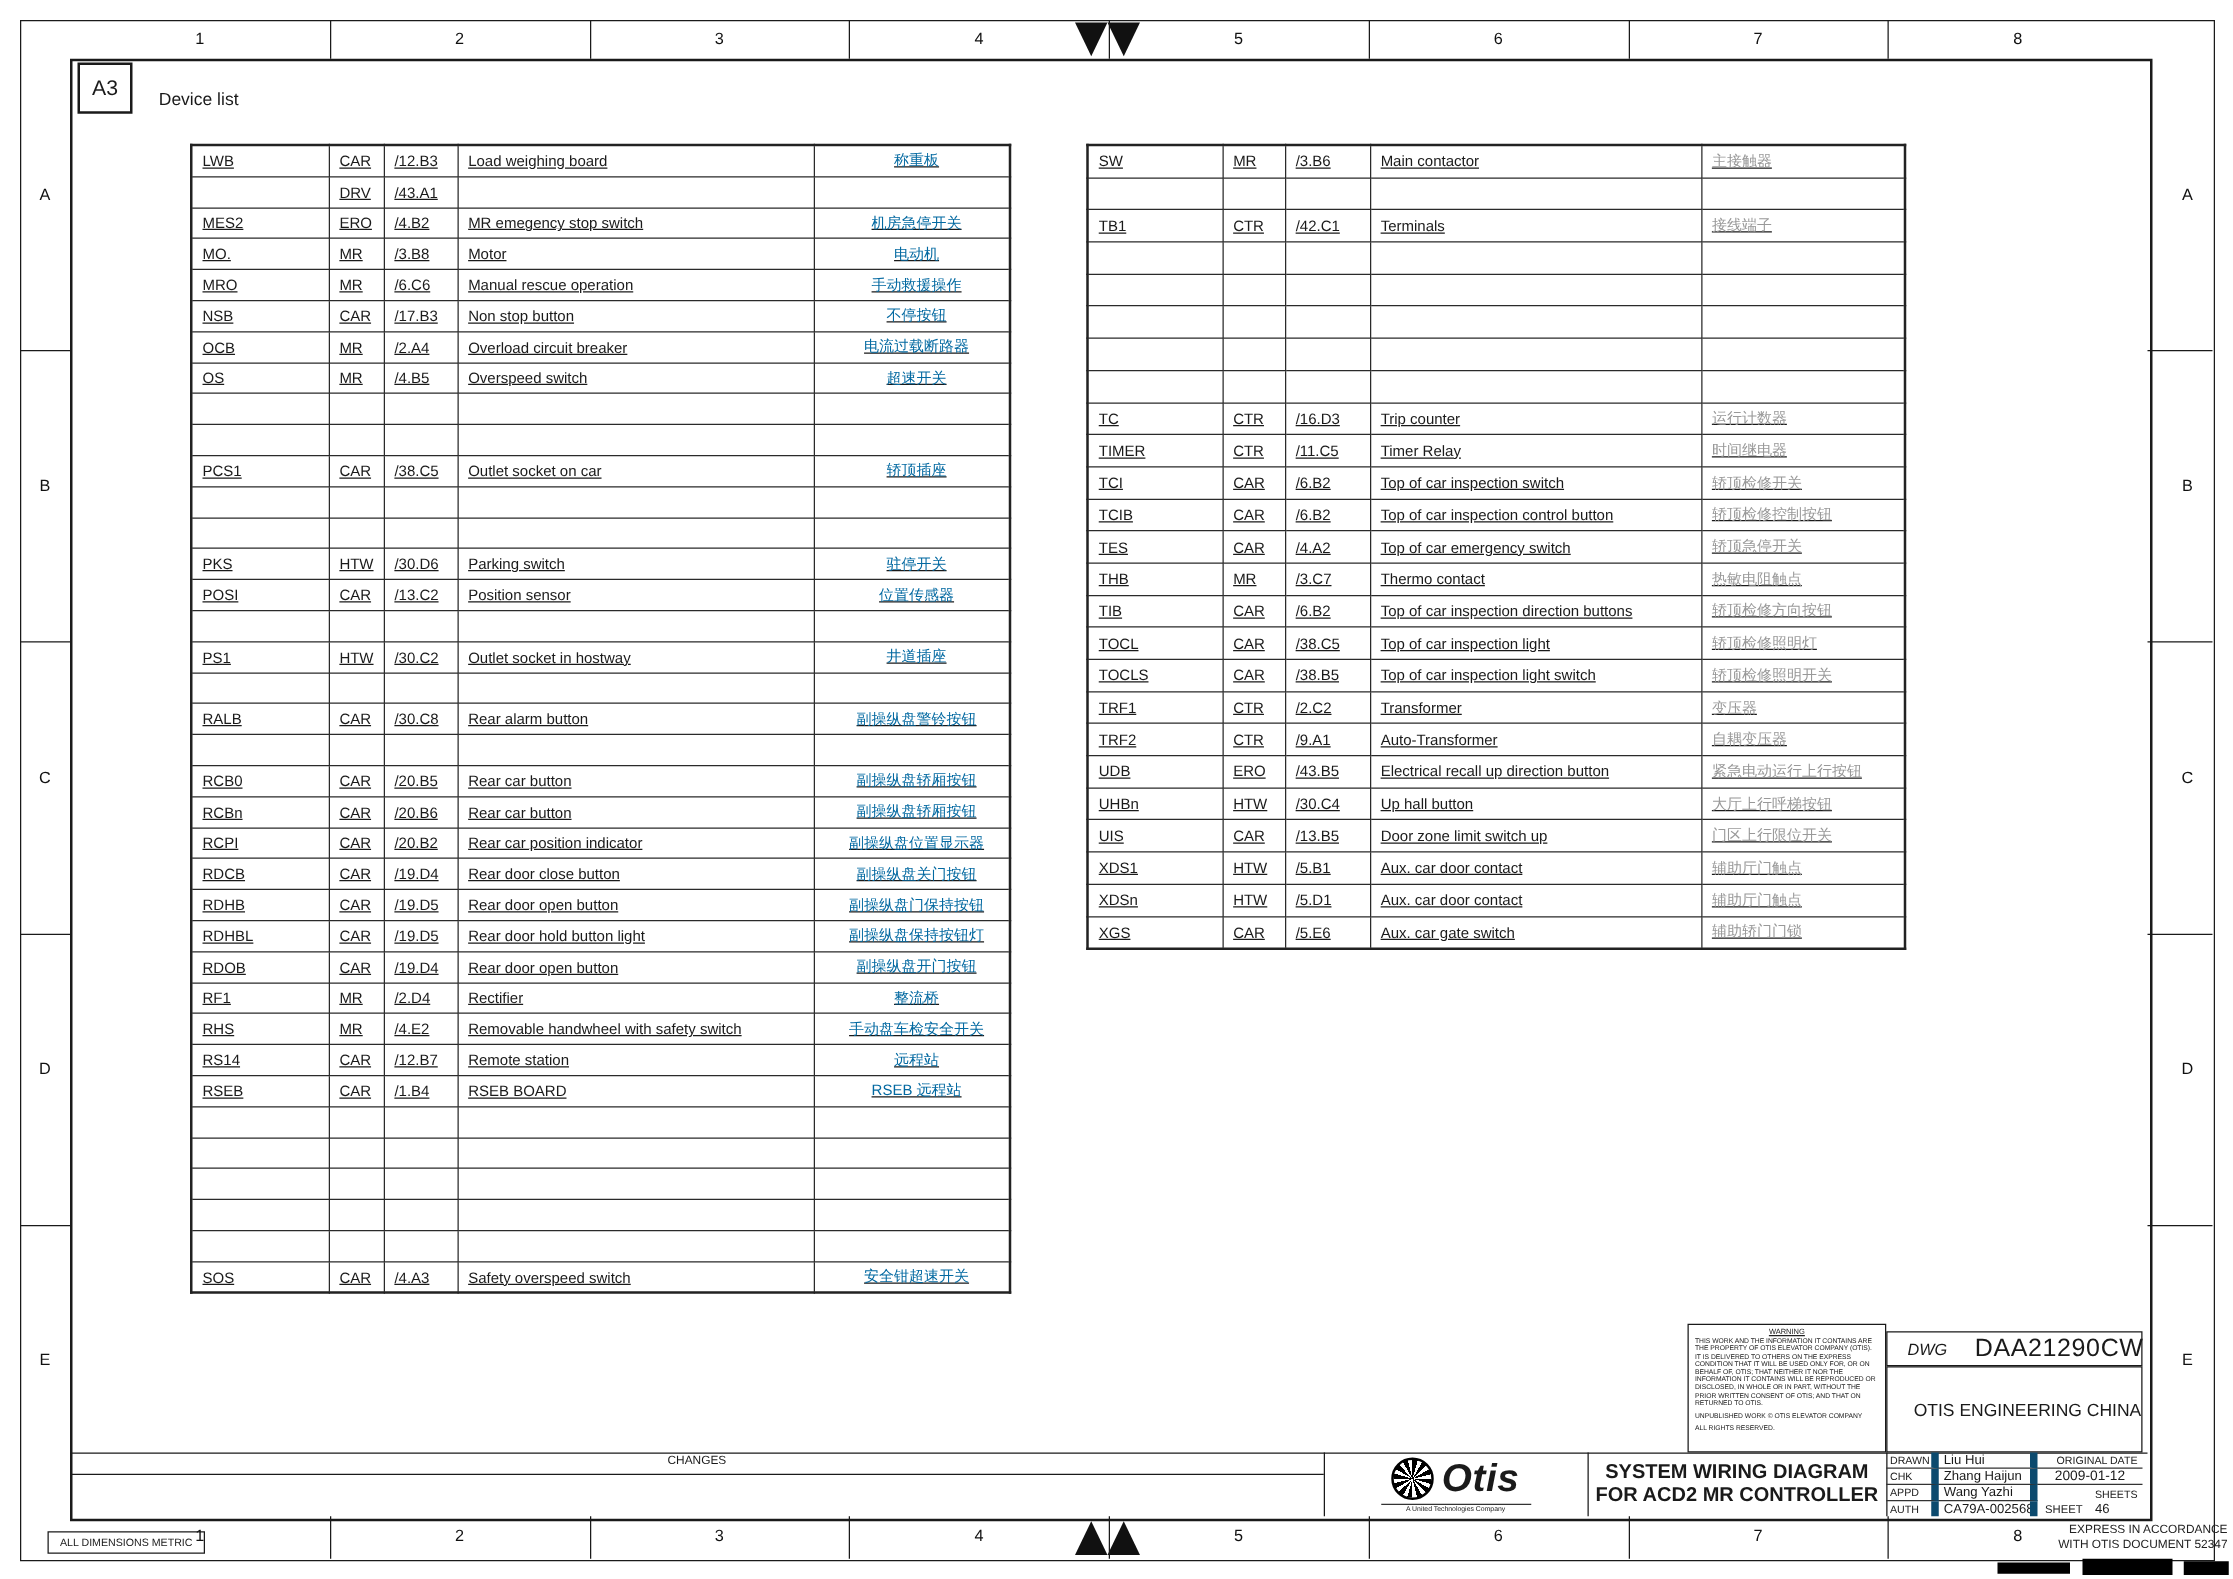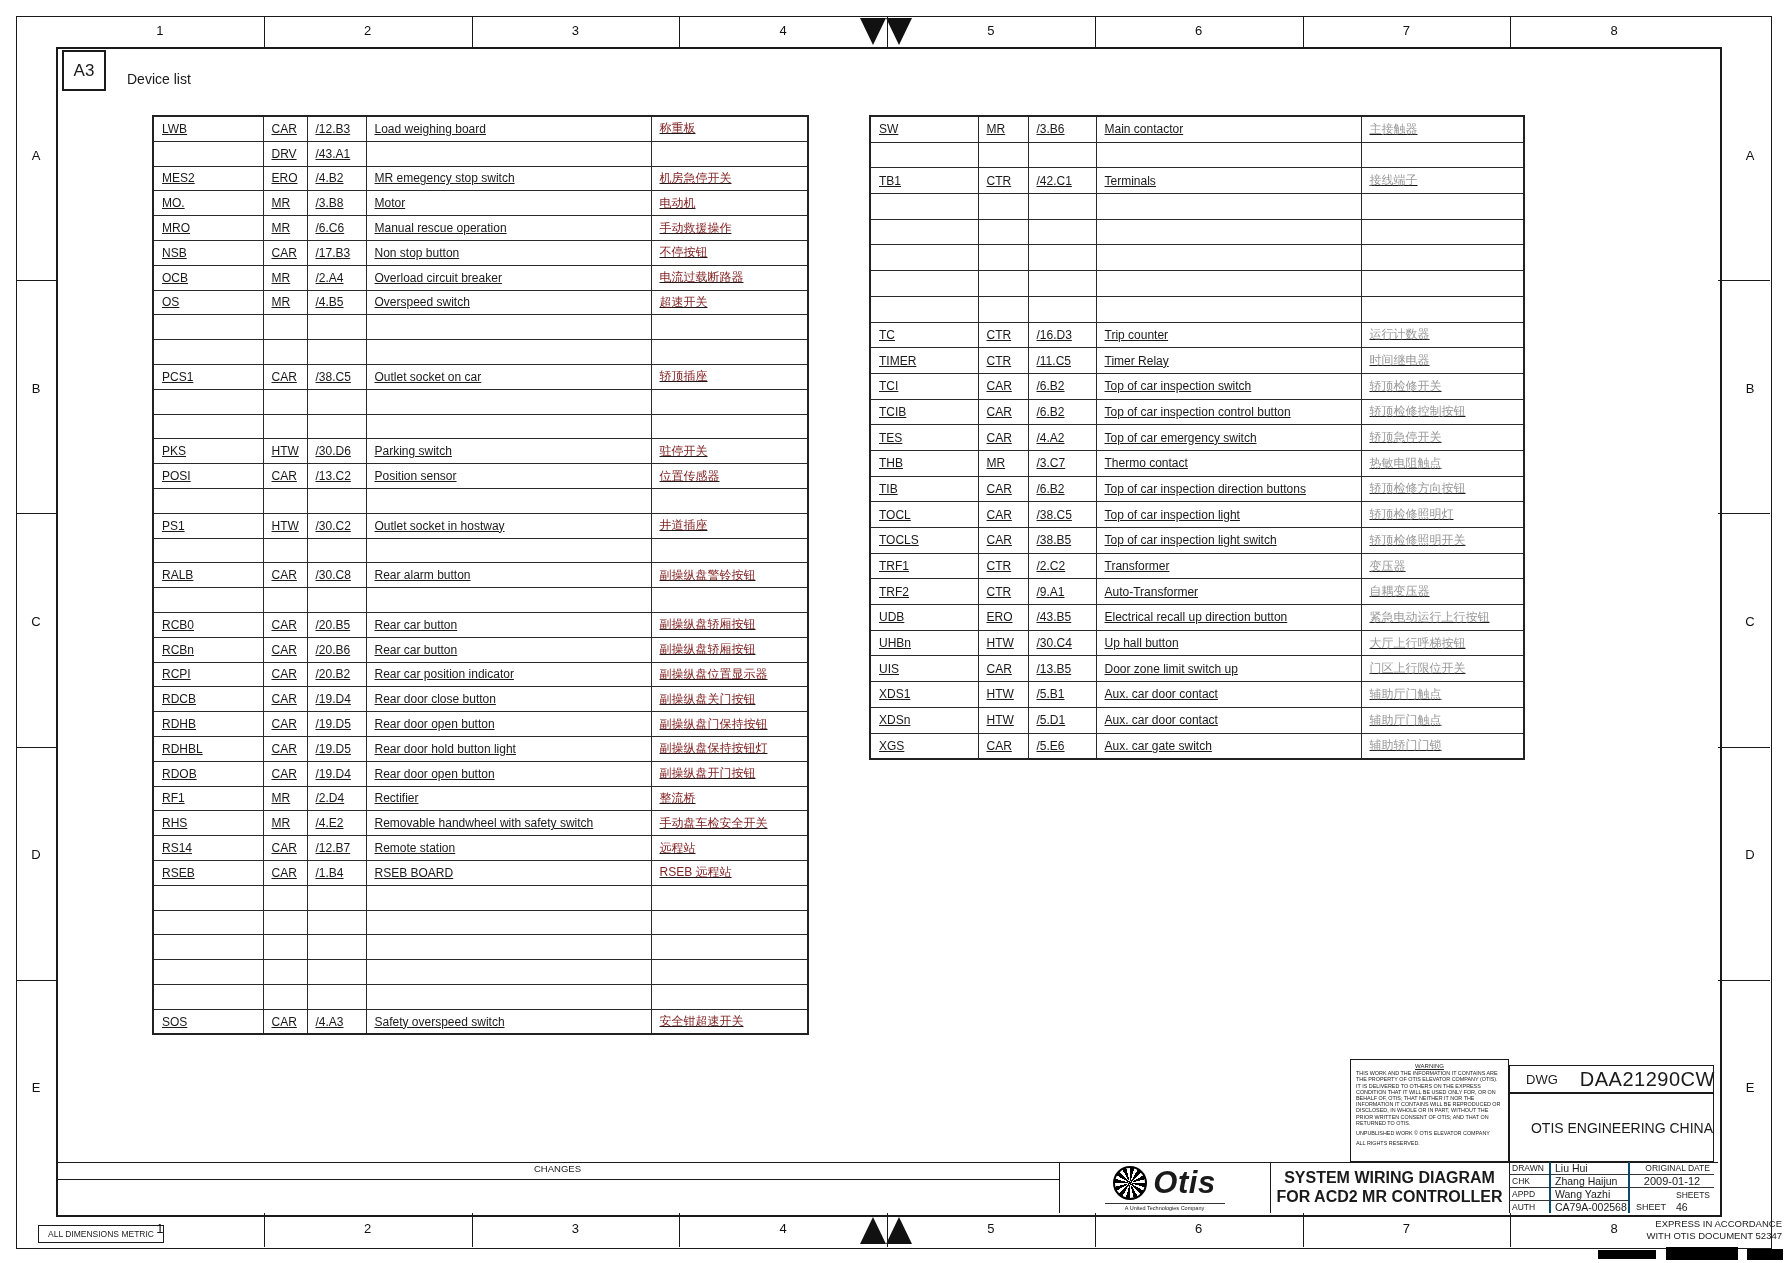--- a/index.html
+++ b/index.html
@@ -26,46 +26,46 @@
   #device-list-title{left:127px;top:71px;font-size:14px;}
   
   table.devtable{border-collapse:collapse;table-layout:fixed;background:#fff;}
   table.devtable{border:2px solid #222;text-decoration:underline;}
   table.devtable td{border:1px solid #2a2a2a;font-size:12px;white-space:nowrap;overflow:hidden;padding:0 0 0 8px;}
   #tbl-left{left:152px;top:115px;width:655px;}
   #tbl-left td{height:23.8px;}
   #tbl-right{left:869px;top:115px;width:654px;}
   #tbl-right td{height:24.7px;}
   td.c-en{padding-left:10px;}
-  #tbl-left td.c-zh{color:#7f1d1d;}
+  #tbl-left td.c-zh{color:#0369a1;text-align:center;}
   #tbl-right td.c-zh{color:#999999;}
   
   .line{background:#1a1a1a;}
   #changes-label-wrap{left:56px;top:1163px;width:1003px;text-align:center;font-size:9.5px;}
   
   #otis-box{left:1059px;top:1162px;width:211px;height:51px;display:flex;flex-direction:column;align-items:center;justify-content:center;}
   #otis-row{display:flex;align-items:center;gap:6px;}
   .otis-gear{width:30px;height:30px;border-radius:50%;border:2px solid #000;
     background:repeating-conic-gradient(#000 0deg 16deg,#ffffff 16deg 30deg);}
   #otis-wordmark{font-size:31px;font-weight:bold;letter-spacing:0.5px;font-style:italic;}
   #otis-tagline{font-size:5.5px;border-top:1px solid #333;margin-top:2px;padding-top:1px;width:120px;text-align:center;}
   
   #title-text{left:1270px;top:1168px;width:239px;text-align:center;font-size:16px;font-weight:600;line-height:19px;}
   
   #warn-box{left:1350px;top:1059px;width:159px;height:103px;border:1.5px solid #1a1a1a;padding:3px 5px;box-sizing:border-box;font-size:5.4px;line-height:6.2px;color:#222;}
   #warn-heading{text-align:center;text-decoration:underline;font-size:6px;margin-bottom:1px;}
   .warn-gap{height:4px;}
   
   #dwg-box{left:1509px;top:1065px;width:205px;height:28px;border:1.5px solid #1a1a1a;box-sizing:border-box;display:flex;align-items:center;}
-  #dwg-label{font-size:13px;margin-left:16px;}
+  #dwg-label{font-size:13px;margin-left:16px;font-style:italic;}
   #dwg-number{font-size:20px;margin-left:22px;letter-spacing:0.5px;}
   #company-box{left:1509px;top:1093px;width:205px;height:69px;border:1.5px solid #1a1a1a;box-sizing:border-box;display:flex;align-items:center;justify-content:flex-end;font-size:14px;}
   
   #appr-box{left:1509px;top:1162px;width:205px;height:51px;display:grid;grid-template-columns:42px 79px 84px;grid-template-rows:13px 13px 13px 12px;}
-  #appr-box .cell{border-bottom:1px solid #333;border-right:2px solid #0c4a6e;display:flex;align-items:center;overflow:hidden;white-space:nowrap;}
+  #appr-box .cell{border-bottom:1px solid #333;border-right:6px solid #0c4a6e;display:flex;align-items:center;overflow:hidden;white-space:nowrap;}
   #appr-box .lab{font-size:8.5px;padding-left:3px;}
   #appr-box .val{font-size:10.5px;padding-left:4px;}
   #appr-box .nb{border-bottom:none;}
   #appr-box .nr{border-right:none;}
   .rcell{font-size:8.5px;justify-content:flex-end;padding-right:4px;}
   .rval{font-size:11px;justify-content:center;}
   
   #metric-box{left:38px;top:1225px;width:124px;height:16px;border:1px solid #1a1a1a;background:#fff;display:flex;align-items:center;justify-content:center;font-size:8.5px;}
   #drafted{left:1560px;top:1218px;width:222px;text-align:right;font-size:9.5px;line-height:11.5px;color:#222;}
   .artifact{background:#000;}

